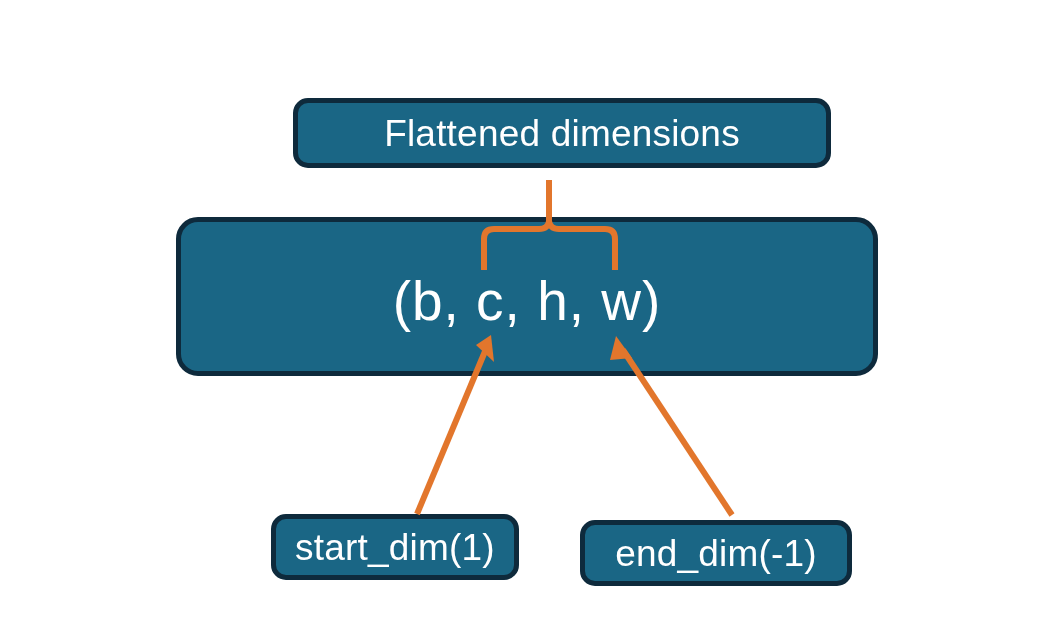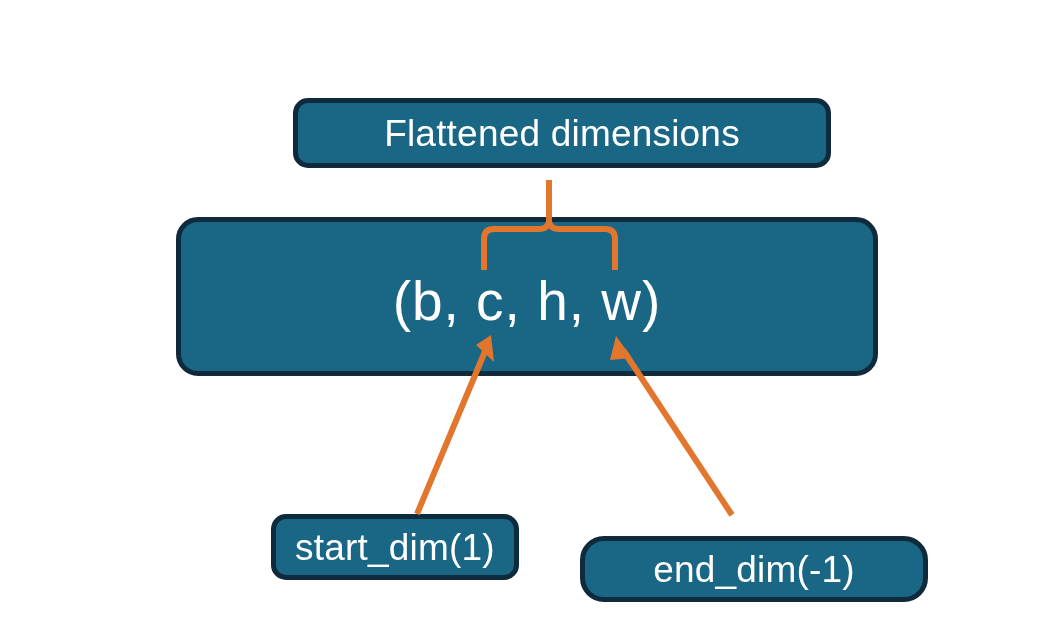--- a/index.html
+++ b/index.html
@@ -74,24 +74,24 @@
     height: 66px;
     border-radius: 15px;
   }
   #node-start-dim .node-label {
     font-size: 37px;
   }
 
   
   #node-end-dim {
     left: 580px;
-    top: 536px;
-    width: 348px;
+    top: 520px;
+    width: 272px;
     height: 66px;
-    border-radius: 24px;
+    border-radius: 15px;
   }
   #node-end-dim .node-label {
     font-size: 37px;
   }
 
   
   #annotations {
     position: absolute;
     left: 0;
     top: 0;

